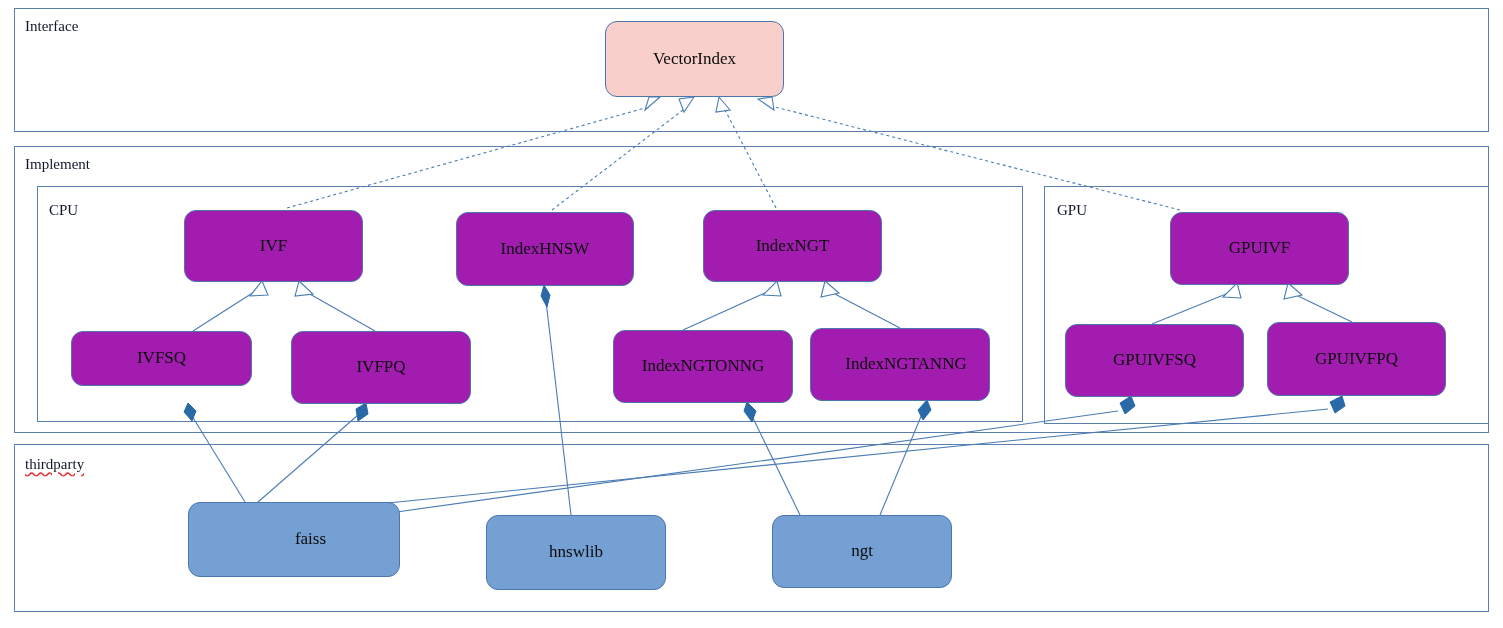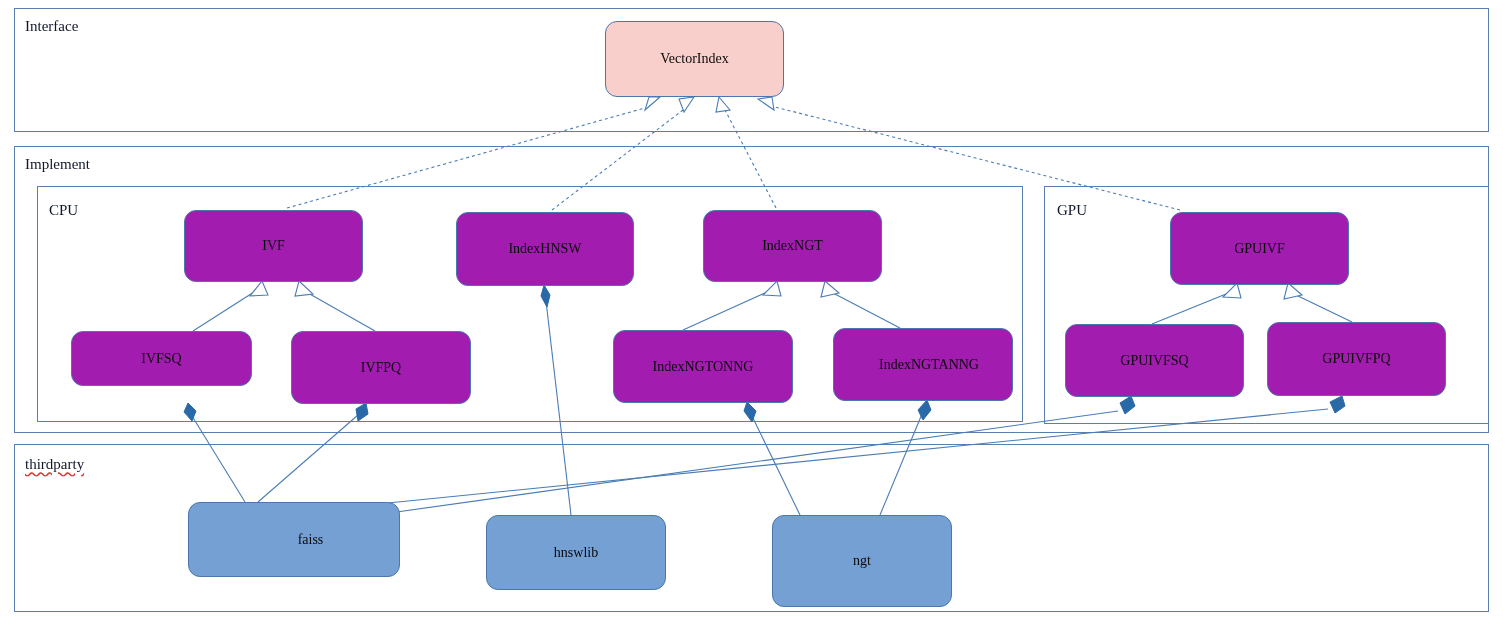--- a/index.html
+++ b/index.html
@@ -36,21 +36,21 @@
   }
   .node {
     position: absolute;
     border: 1px solid #4a77ad;
     border-radius: 12px;
     box-sizing: border-box;
     display: flex;
     align-items: center;
     justify-content: center;
     font-family: "Liberation Serif", serif;
-    font-size: 14px;
+    font-size: 17px;
     color: #0a0a0a;
     text-align: center;
     line-height: 1.1;
   }
   .node.iface  { background: #f9cfcb; }
   .node.impl   { background: #a21caf; }
   .node.third  { background: #74a0d4; }
   svg.edges {
     position: absolute;
     left: 0;
@@ -208,21 +208,21 @@
   </div>
 
   <div class="node impl" style="left:291px; top:331px; width:180px; height:73px;">
     <span>IVFPQ</span>
   </div>
 
   <div class="node impl" style="left:613px; top:330px; width:180px; height:73px;">
     <span>IndexNGTONNG</span>
   </div>
 
-  <div class="node impl" style="left:833px; top:328px; width:180px; height:73px;padding-left:12px;">
+  <div class="node impl" style="left:810px; top:328px; width:180px; height:73px;padding-left:12px;">
     <span>IndexNGTANNG</span>
   </div>
 
   <div class="node impl" style="left:1170px; top:212px; width:179px; height:73px;text-align:center;">
     <span>GPUIVF</span>
   </div>
 
   <div class="node impl" style="left:1065px; top:324px; width:179px; height:73px;">
     <span>GPUIVFSQ</span>
   </div>
@@ -232,17 +232,17 @@
   </div>
 
   <div class="node third" style="left:188px; top:502px; width:212px; height:75px;padding-left:33px;">
     <span>faiss</span>
   </div>
 
   <div class="node third" style="left:486px; top:515px; width:180px; height:75px;">
     <span>hnswlib</span>
   </div>
 
-  <div class="node third" style="left:772px; top:515px; width:180px; height:92px;">
+  <div class="node third" style="left:772px; top:515px; width:180px; height:73px;">
     <span>ngt</span>
   </div>
 
 </div>
 
 </body></html>

